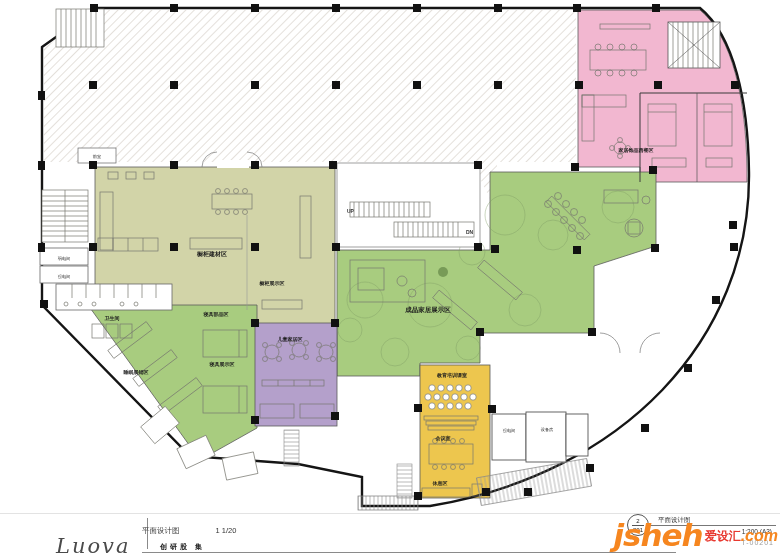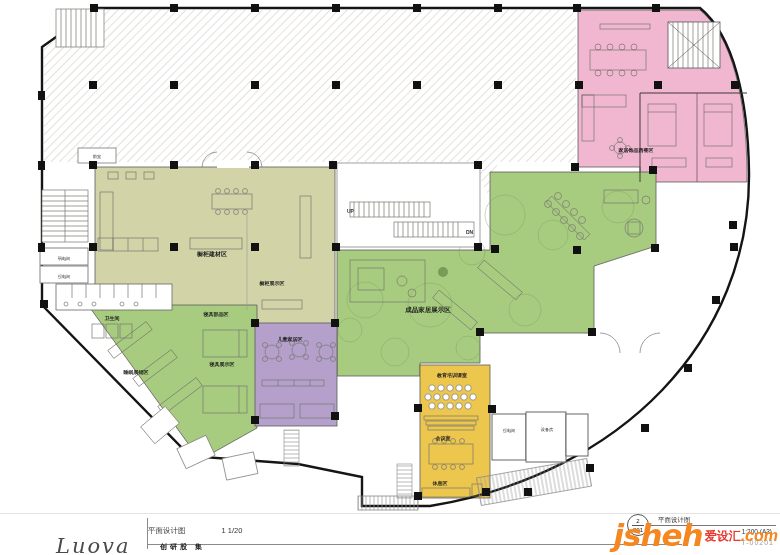--- a/index.html
+++ b/index.html
@@ -13,21 +13,21 @@
   .tiny{font-size:4.2px;}
   .updn{font-weight:bold;font-size:5px;fill:#333;}
   .furn{stroke:#77776f;stroke-width:.7;fill:none;}
   .furnw{stroke:#77776f;stroke-width:.7;fill:#fff;}
   .wall{stroke:#3a3a3a;stroke-width:1;fill:none;}
   .fcirc{stroke:#7d9b63;stroke-width:.8;fill:none;opacity:.5;}
   
   .titlebar{position:relative;width:780px;height:42px;border-top:1px solid #e3e3e3;background:#fff;}
   .tb-logo{position:absolute;left:56px;top:20px;font-family:"DejaVu Serif",serif;font-style:italic;font-size:21px;color:#4a4a4a;letter-spacing:2px;}
   .tb-div{position:absolute;left:147px;top:4px;width:1px;height:31px;background:#8a8a8a;}
-  .tb-left{position:absolute;left:148px;top:12px;width:534px;border-bottom:1px solid #8a8a8a;padding-bottom:8px;font-size:7.5px;color:#333;}
+  .tb-left{position:absolute;left:142px;top:12px;width:534px;border-bottom:1px solid #8a8a8a;padding-bottom:16px;font-size:7.5px;color:#333;}
   .tb-left .scale{margin-left:34px;}
   .tb-sub{position:absolute;left:160px;top:28px;font-size:7px;font-weight:bold;color:#222;letter-spacing:3px;}
   .sheet-circle{position:absolute;left:627px;top:0;width:20px;height:20px;border:1px solid #555;border-radius:50%;display:flex;flex-direction:column;align-items:center;justify-content:center;font-size:6px;color:#222;}
   .sheet-circle .t{border-bottom:1px solid #555;padding:0 4px;line-height:8px;}
   .sheet-circle .b{line-height:8px;}
   .tb-rname{position:absolute;left:658px;top:2px;font-size:6.5px;color:#333;}
   .tb-rule1{position:absolute;left:650px;right:4px;top:11px;border-top:1px solid #777;}
   .tb-rscale{position:absolute;right:8px;top:14px;font-size:6.5px;color:#333;}
   .tb-docno{position:absolute;right:6px;top:25px;font-size:7px;color:#9a9a9a;letter-spacing:1px;}
   .wm{position:absolute;right:2px;top:6px;display:flex;align-items:center;z-index:5;}

